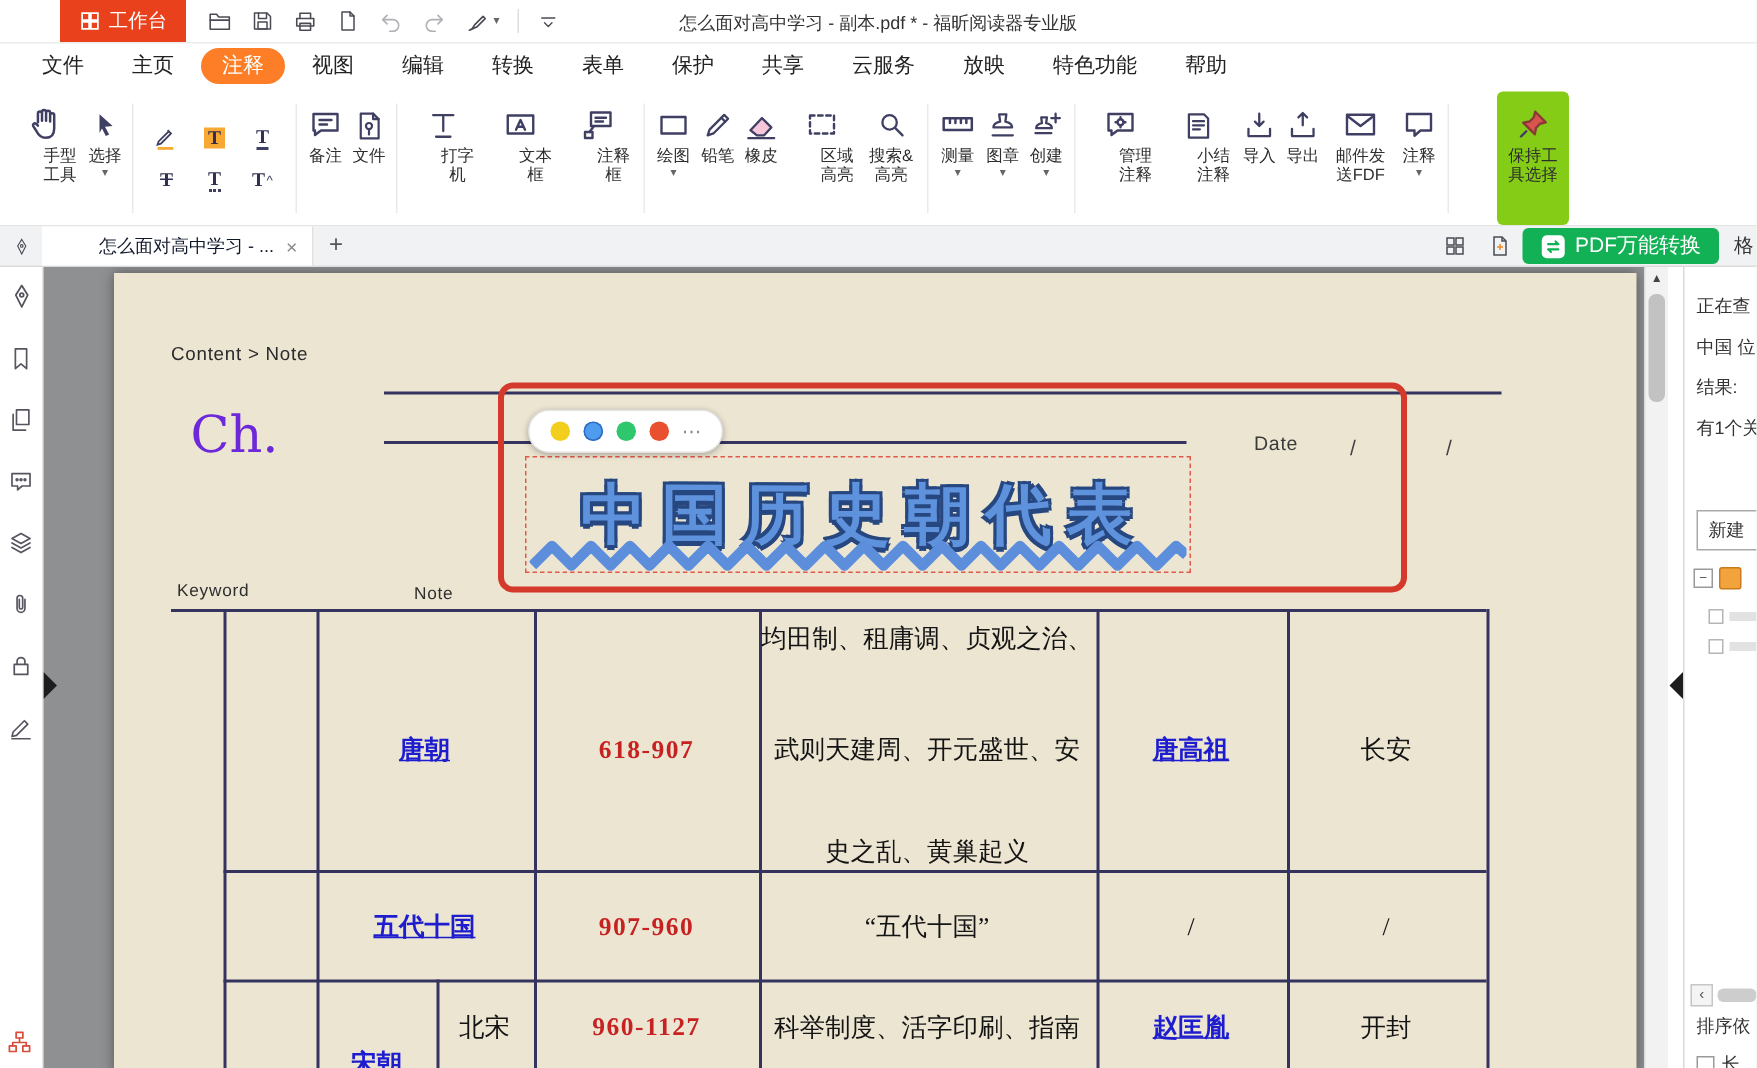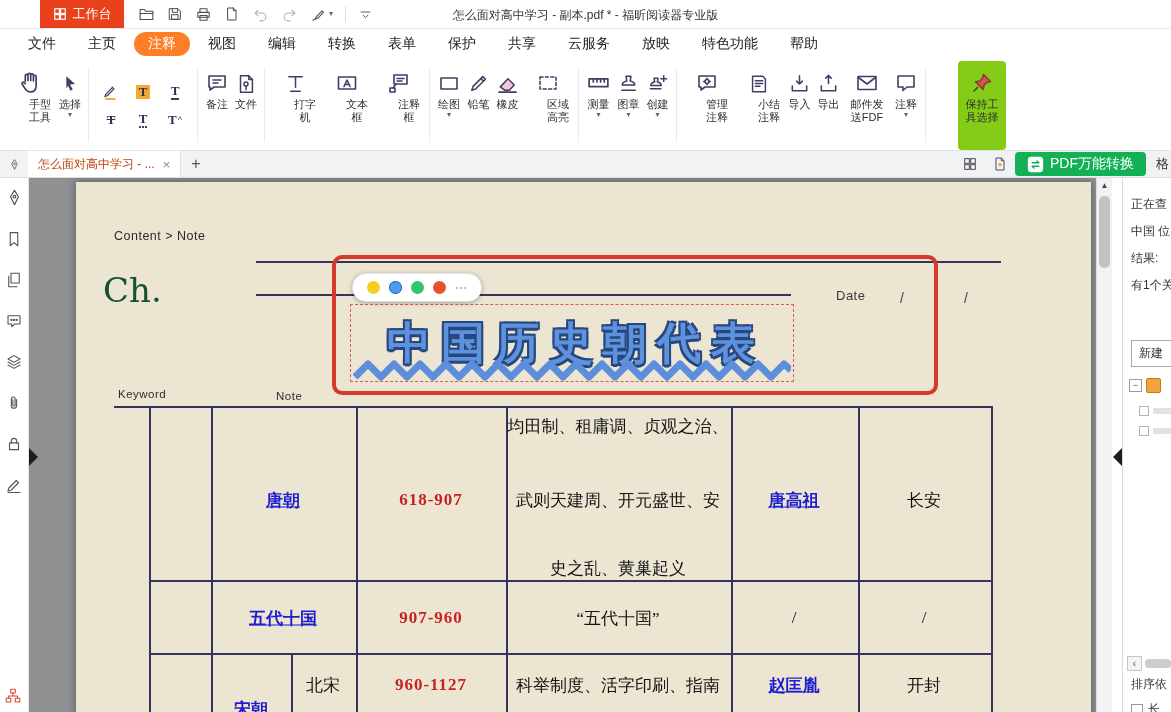--- a/index.html
+++ b/index.html
@@ -38,21 +38,21 @@
   .t-ul{border-bottom:2px solid #3f3f63;}
   .t-st{text-decoration:line-through;}
   .t-sq{border-bottom:2px dotted #3f3f63;}
   .mk small{font-size:9px;color:#3f3f63;margin-left:1px;}
 
   
   .tabbar{height:26px;background:#f1f2f4;border-bottom:1px solid #dcdcdc;display:flex;align-items:center;}
   .tab-rail-icon{width:28px;display:flex;justify-content:center;}
   .tab-rail-icon svg{stroke:#4b4b55;fill:none;stroke-width:1.4;}
   .doc-tab{height:26px;background:#fff;display:flex;align-items:center;gap:8px;padding:0 10px;border-right:1px solid #e0e0e0;cursor:pointer;}
-  .doc-tab .tlabel{font-size:12px;color:#c2410c;white-space:nowrap;}
+  .doc-tab .tlabel{font-size:12px;color:#0f172a;white-space:nowrap;margin-left:28px;}
   .doc-tab .tclose{font-size:13px;color:#888;cursor:pointer;}
   .new-tab{font-size:16px;color:#555;padding:0 10px;cursor:pointer;}
   .tab-spacer{flex:1;}
   .tab-icon{display:flex;align-items:center;padding:0 7px;cursor:pointer;}
   .tab-icon svg{stroke:#4b4b55;fill:none;stroke-width:1.5;}
   .convert-btn{display:flex;align-items:center;gap:6px;background:#13b156;color:#fff;border:none;border-radius:4px;height:24px;padding:0 12px;font-size:14px;margin-right:10px;cursor:pointer;font-family:"Liberation Sans",sans-serif;}
   .format-partial{font-size:13px;color:#333;padding-right:2px;white-space:nowrap;}
 
   
   .main{display:flex;height:537px;}
@@ -82,21 +82,21 @@
   .rp-bar{width:26px;height:6px;background:#e2e2e2;}
   .rp-hscroll{position:absolute;left:4px;top:478px;display:flex;align-items:center;gap:3px;}
   .rp-harrow{width:13px;height:13px;border:1px solid #c6c6c6;background:#f4f4f4;display:flex;align-items:center;justify-content:center;font-size:10px;color:#555;cursor:pointer;}
   .rp-hthumb{width:26px;height:9px;background:#cdcdcd;border-radius:4px;cursor:pointer;}
   .rp-checkrow{position:absolute;left:8px;top:523px;display:flex;align-items:center;gap:5px;}
   .rp-check2{width:10px;height:10px;border:1px solid #9a9a9a;flex:none;cursor:pointer;}
 
   
   .page{position:absolute;left:47px;top:4px;width:1015px;height:533px;background:#ece5d2;box-shadow:0 0 8px rgba(0,0,0,.4);overflow:hidden;}
   .breadcrumb{position:absolute;left:38px;top:47px;font-size:12.5px;letter-spacing:.5px;color:#2b2b2b;}
-  .chapter{position:absolute;left:27px;top:88px;font:400 34px "DejaVu Serif",serif;color:#14532d;}
+  .chapter{position:absolute;left:51px;top:88px;font:400 34px "DejaVu Serif",serif;color:#6d28d9;}
   .pline{position:absolute;height:2px;background:#34345e;}
   .date-label{position:absolute;left:760px;top:106px;font-size:13px;color:#3a3a3a;letter-spacing:.5px;}
   .date-slash{position:absolute;top:108px;font-size:14px;color:#444;}
   .ann-rect{position:absolute;left:256px;top:73px;width:598px;height:132px;border:4px solid #d5392b;border-radius:10px;}
   .dots{position:absolute;left:276px;top:91px;width:128px;height:27px;background:#fff;border:1px solid #e2e2e2;border-radius:14px;box-shadow:0 1px 4px rgba(0,0,0,.3);display:flex;align-items:center;justify-content:center;gap:9px;z-index:4;}
   .dot{width:13px;height:13px;border-radius:50%;cursor:pointer;}
   .dot-more{color:#8a8a8a;font-size:13px;line-height:13px;cursor:pointer;}
   .title-box{position:absolute;left:274px;top:122px;width:442px;height:76px;border:1px dashed #e05a4a;display:flex;align-items:center;justify-content:center;}
   .title-text{font:900 44px "DejaVu Sans",sans-serif;letter-spacing:10px;color:#5f92dd;white-space:nowrap;padding-left:8px;
     text-shadow:-2px -2px 0 #26477f,2px -2px 0 #26477f,-2px 2px 0 #26477f,2px 2px 0 #26477f,0 3px 0 #26477f;}
@@ -323,20 +323,29 @@
         </span>
       <span class="lbl">橡皮</span>
     </div>
     <div class="tool">
       <span class="ic">
           <svg width="24" height="24" viewBox="0 0 24 24">
             <rect x="4" y="6" width="16" height="12" stroke-dasharray="3 2.4"></rect>
           </svg>
         </span>
       <span class="lbl w26">区域高亮</span>
+    </div>
+    <div class="tool">
+      <span class="ic">
+          <svg width="23" height="23" viewBox="0 0 24 24">
+            <circle cx="10.5" cy="10" r="5"></circle>
+            <path d="M14.5 14l5 5"></path>
+          </svg>
+        </span>
+      <span class="lbl w32">搜索&amp;高亮</span>
     </div>
     <div class="rsep"></div>
 
     <div class="tool">
       <span class="ic">
           <svg width="25" height="25" viewBox="0 0 24 24">
             <rect x="3" y="8.5" width="18" height="7.5"></rect>
             <path d="M7 8.5v3M10.5 8.5v3M14 8.5v3M17.5 8.5v3"></path>
           </svg>
         </span>

